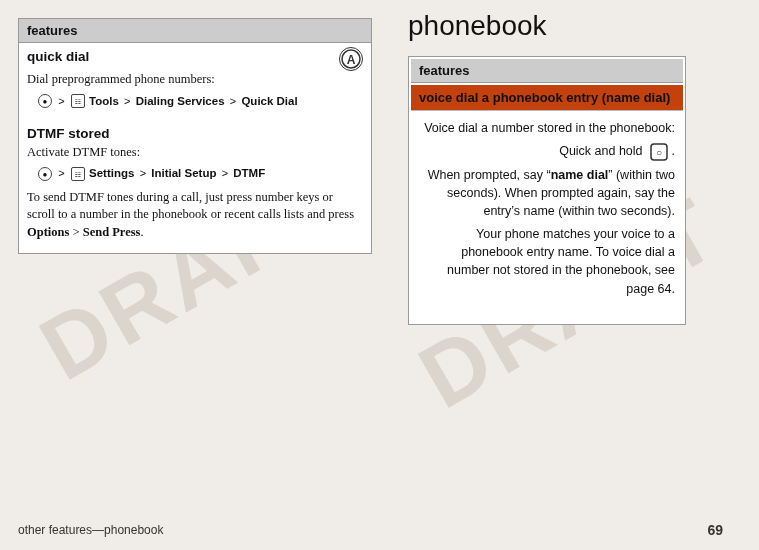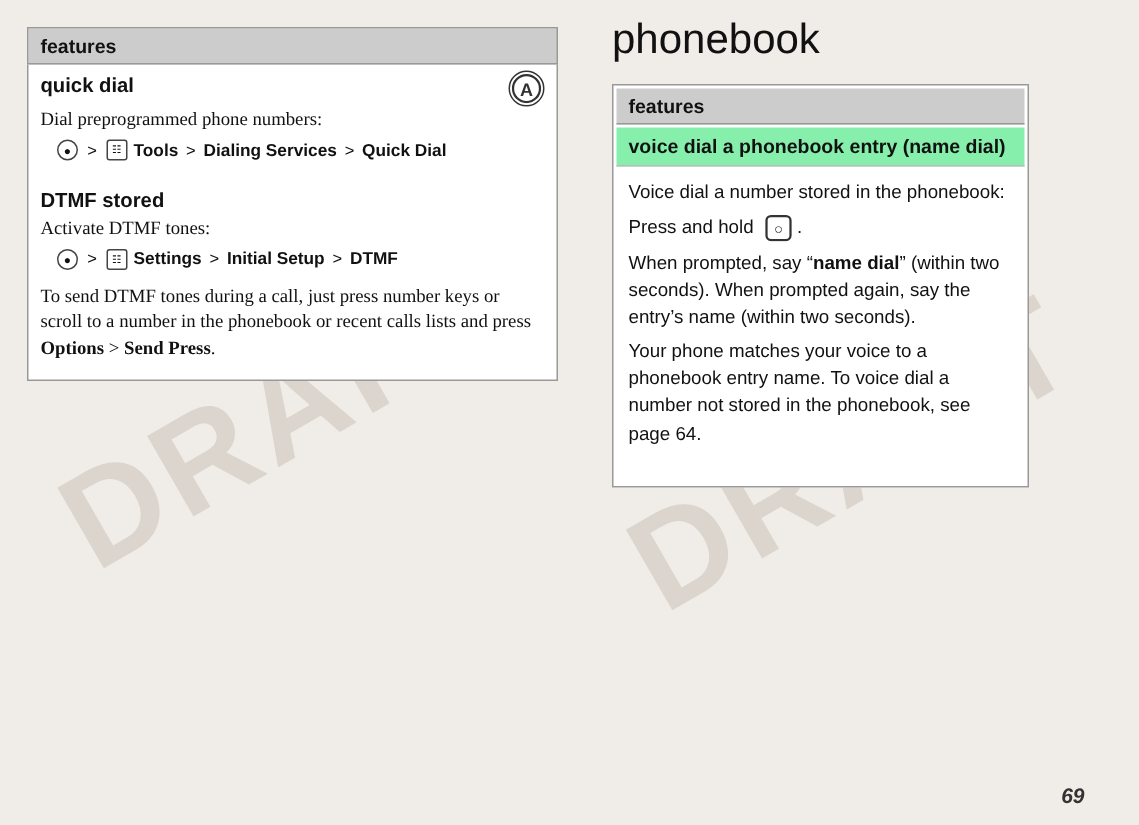--- a/index.html
+++ b/index.html
@@ -157,29 +157,30 @@
 
     .right-header {
       background: #ccc;
       padding: 4px 8px;
       font-size: 13px;
       font-weight: bold;
       border-bottom: 1.5px solid #999;
     }
 
     .right-section-title {
-      background: #86efac;
+      background: #c2410c;
       padding: 5px 8px;
       font-weight: bold;
       font-size: 13px;
       border-bottom: 1px solid #bbb;
     }
 
     .right-body {
       padding: 6px 8px 8px 8px;
+      text-align: right;
     }
 
     .right-body p {
       font-size: 12.5px;
       line-height: 1.45;
       margin-bottom: 5px;
     }
 
     .right-body p:last-child {
       margin-bottom: 16px;
@@ -204,21 +205,20 @@
     }
 
     .footer-left {
       flex: 1;
     }
 
     .page-number {
       font-size: 14px;
       font-weight: bold;
       margin-left: 8px;
-      font-style: italic;
     }
 
     
     .nav-icon {
       display: inline-block;
       width: 14px;
       height: 14px;
       border: 1px solid #444;
       border-radius: 50%;
       vertical-align: middle;
@@ -321,34 +321,35 @@
         </tr>
       </thead>
       <tbody>
         <tr>
           <td class="right-section-title">voice dial a phonebook entry (name dial)</td>
         </tr>
         <tr>
           <td class="right-body">
             <p>Voice dial a number stored in the phonebook:</p>
             <p>
-              <span>Press and hold</span>
+              <span>Quick and hold</span>
               <span style="margin-left:4px;">
                 <svg width="18" height="18" viewBox="0 0 18 18" style="vertical-align:middle;">
                   <rect x="1" y="1" width="16" height="16" rx="3" ry="3" fill="none" stroke="#333" stroke-width="1.5"></rect>
                   <text x="9" y="13" text-anchor="middle" font-size="10" font-family="Arial" fill="#333">○</text>
                 </svg>
               </span>
               .
             </p>
             <p>When prompted, say “<span class="name-dial-bold">name dial</span>” (within two seconds). When prompted again, say the entry’s name (within two seconds).</p>
             <p>Your phone matches your voice to a phonebook entry name. To voice dial a number not stored in the phonebook, see page 64.</p>
           </td>
         </tr>
       </tbody>
     </table>
   </div>
 
 </div>
 
 <div class="page-footer">
+  <span class="footer-left">other features—phonebook</span>
   <span class="page-number">69</span>
 </div>
 
 </body></html>

